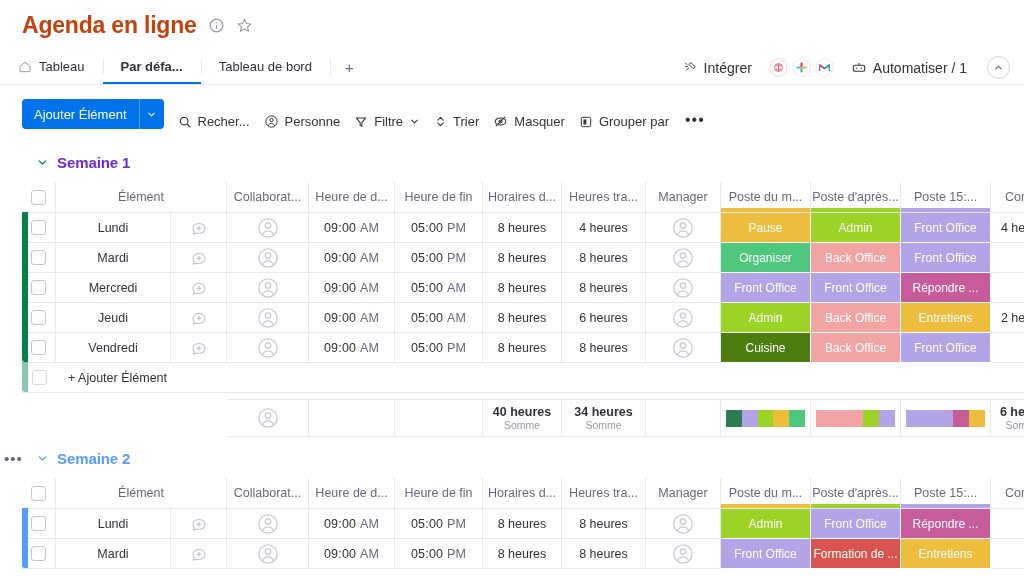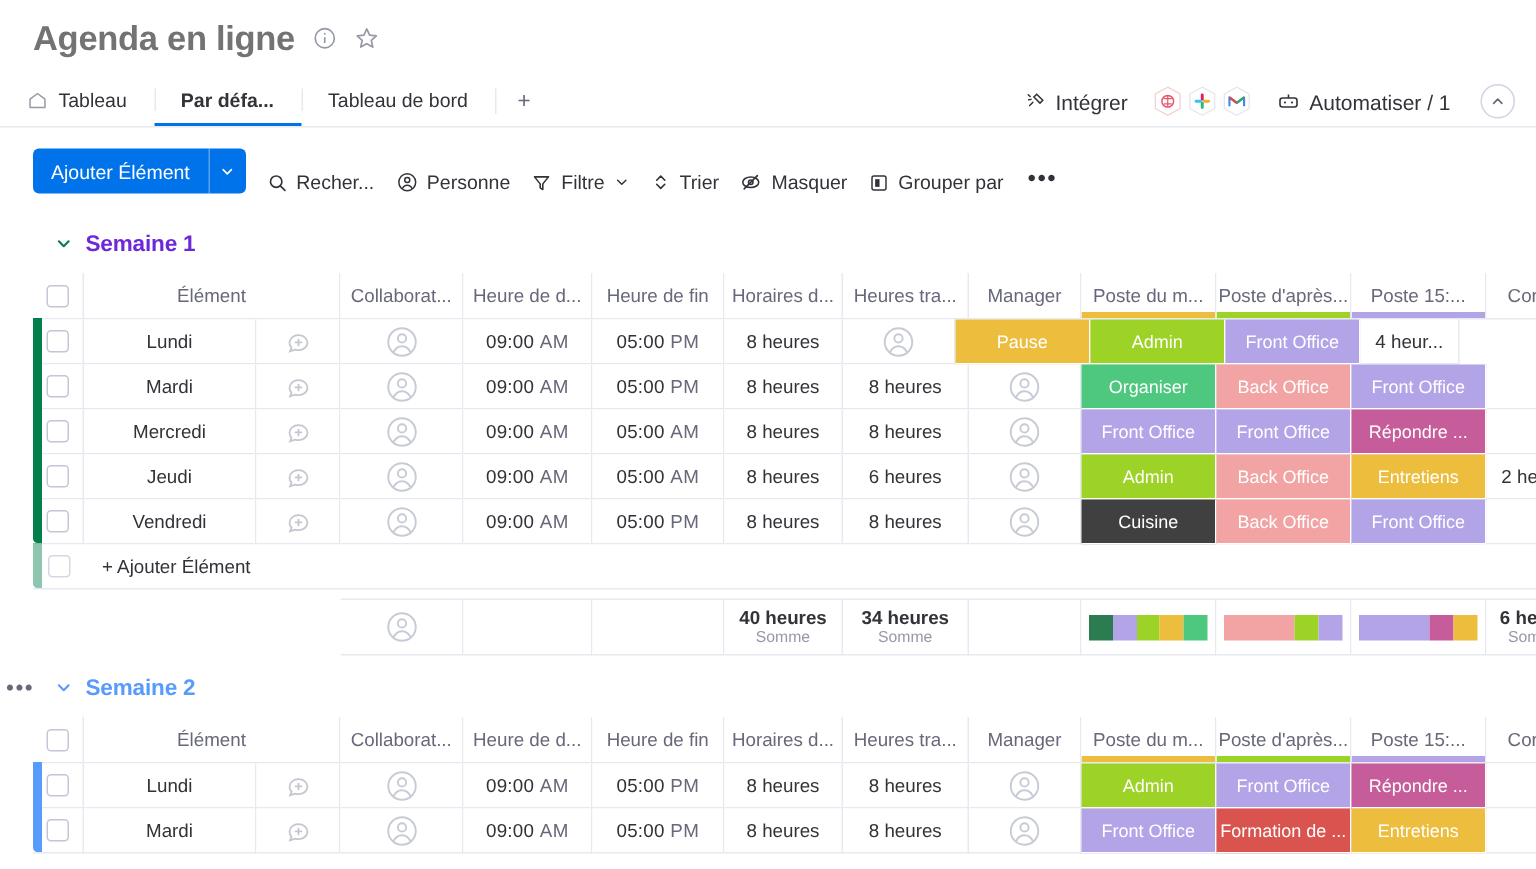--- a/index.html
+++ b/index.html
@@ -8,21 +8,21 @@
     background: #ffffff;
     font-family: "Liberation Sans", sans-serif;
     color: #323338;
     overflow: hidden;
   }
 
   
   .board-header { padding: 14px 0 0 22px; }
   .title-row { display: flex; align-items: center; gap: 11px; }
   .board-title {
-    font-size: 23px; font-weight: 700; color: #737373;
+    font-size: 23px; font-weight: 700; color: #c2410c;
     letter-spacing: -0.2px; line-height: 1;
   }
   .hdr-icon { color: #9699a6; display: flex; align-items: center; }
 
   
   .tabbar {
     display: flex; align-items: stretch;
     margin-top: 14px; height: 34px;
     border-bottom: 1px solid #e6e9ef;
     padding-right: 14px;
@@ -388,20 +388,21 @@
           <div class="cell c-collab">
             <svg class="avatar" viewBox="0 0 24 24" fill="none" stroke="#c8cbd6" stroke-width="1.4">
 <circle cx="12" cy="12" r="10"></circle>
               <circle cx="12" cy="9.4" r="3"></circle>
 <path d="M5.8 19.6c1.3-3 3.6-4.5 6.2-4.5s4.9 1.5 6.2 4.5"></path>
             </svg>
           </div>
           <div class="cell c-start time">09:00&nbsp;<span class="mer">AM</span></div>
           <div class="cell c-end time">05:00&nbsp;<span class="mer">PM</span></div>
           <div class="cell c-sched">8 heures</div>
+          <div class="cell c-worked">4 heures</div>
           <div class="cell c-mgr">
             <svg class="avatar" viewBox="0 0 24 24" fill="none" stroke="#c8cbd6" stroke-width="1.4">
 <circle cx="12" cy="12" r="10"></circle>
               <circle cx="12" cy="9.4" r="3"></circle>
 <path d="M5.8 19.6c1.3-3 3.6-4.5 6.2-4.5s4.9 1.5 6.2 4.5"></path>
             </svg>
           </div>
           <div class="cell c-st statcell" style="background:#EDBD3E">Pause</div>
           <div class="cell c-st statcell" style="background:#9CD326">Admin</div>
           <div class="cell c-st statcell" style="background:#B3A4E8">Front Office</div>
@@ -535,21 +536,21 @@
           <div class="cell c-end time">05:00&nbsp;<span class="mer">PM</span></div>
           <div class="cell c-sched">8 heures</div>
           <div class="cell c-worked">8 heures</div>
           <div class="cell c-mgr">
             <svg class="avatar" viewBox="0 0 24 24" fill="none" stroke="#c8cbd6" stroke-width="1.4">
 <circle cx="12" cy="12" r="10"></circle>
               <circle cx="12" cy="9.4" r="3"></circle>
 <path d="M5.8 19.6c1.3-3 3.6-4.5 6.2-4.5s4.9 1.5 6.2 4.5"></path>
             </svg>
           </div>
-          <div class="cell c-st statcell" style="background:#404040">Cuisine</div>
+          <div class="cell c-st statcell" style="background:#4d7c0f">Cuisine</div>
           <div class="cell c-st statcell" style="background:#F2A4A4">Back Office</div>
           <div class="cell c-st statcell" style="background:#B3A4E8">Front Office</div>
           <div class="cell c-conge"></div>
         </div>
         <div class="rowline addrow">
           <div class="cell c-check">
             <span class="chk"></span>
           </div>
           <div class="cell" style="width:1001px">
             <span class="add-txt">+ Ajouter Élément</span>

